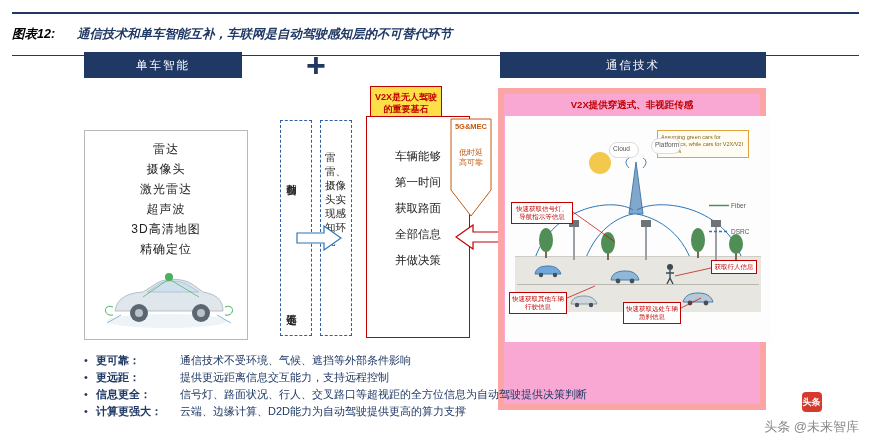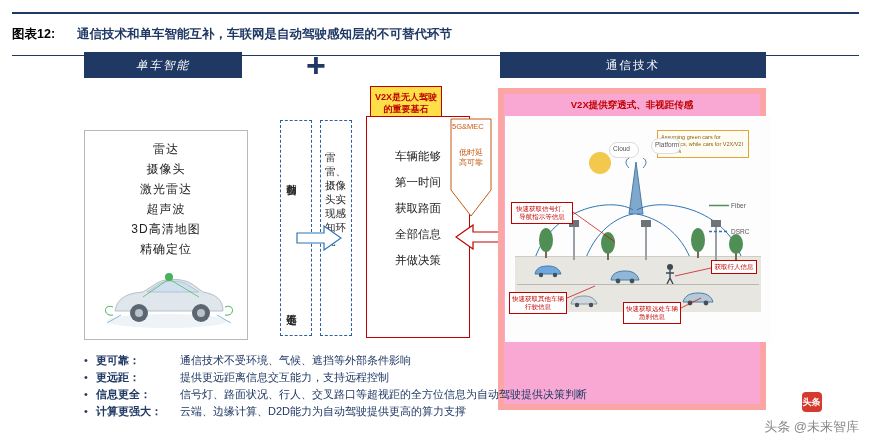--- a/index.html
+++ b/index.html
@@ -9,36 +9,36 @@
     background: #ffffff;
     font-family: "Liberation Sans", sans-serif;
     position: relative;
     overflow: hidden;
   }
   
   .fig-header {
     position:absolute; left:12px; top:12px; width:847px; height:44px;
     border-top:2px solid #1f3864;
     border-bottom:1px solid #1f3864;
-    display:flex; align-items:center;
+    display:flex; align-items:center;font-style:italic;
   }
   .fig-label {
     font-weight:bold; font-size:12.5px; color:#000; white-space:nowrap;
   }
   .fig-title {
     font-weight:bold; font-size:12.5px; color:#1f3864; margin-left:22px; white-space:nowrap;
   }
   
   .bar {
     position:absolute; height:26px;
     background:#1f3864; color:#fff;
     display:flex; align-items:center; justify-content:center;
     font-size:11.5px; letter-spacing:2px;
   }
-  .bar-left { left:84px; top:52px; width:158px;font-style:italic; }
+  .bar-left { left:84px; top:52px; width:158px; }
   .bar-right { left:500px; top:52px; width:266px; }
   .plus {
     position:absolute; left:306px; top:48px;
     font-size:34px; font-weight:bold; color:#1f3864; line-height:1;
   }
   
   .left-panel {
     position:absolute; left:84px; top:130px; width:164px; height:210px;
     border:1px solid #b8b8b8; background:#fff;
   }
@@ -87,21 +87,21 @@
   .red-main-list {
     position:absolute; left:0; top:26px; width:100%; text-align:center;
     font-size:11.5px; color:#222; line-height:26px;
   }
   
   .penta {
     position:absolute; left:450px; top:118px; width:42px; height:100px;
   }
   .penta-text {
     position:absolute; left:452px; top:122px; width:38px;
-    color:#c55a11; font-size:7.5px; font-weight:normal; text-align:left;
+    color:#c55a11; font-size:7.5px; font-weight:bold; text-align:center;
   }
   .penta-v {
     position:absolute; left:459px; top:148px; width:24px;
     font-size:8px; color:#c55a11; text-align:center; line-height:10px;
   }
   
   .arrow-red {
     position:absolute; left:455px; top:224px; width:46px; height:26px;
   }
   

